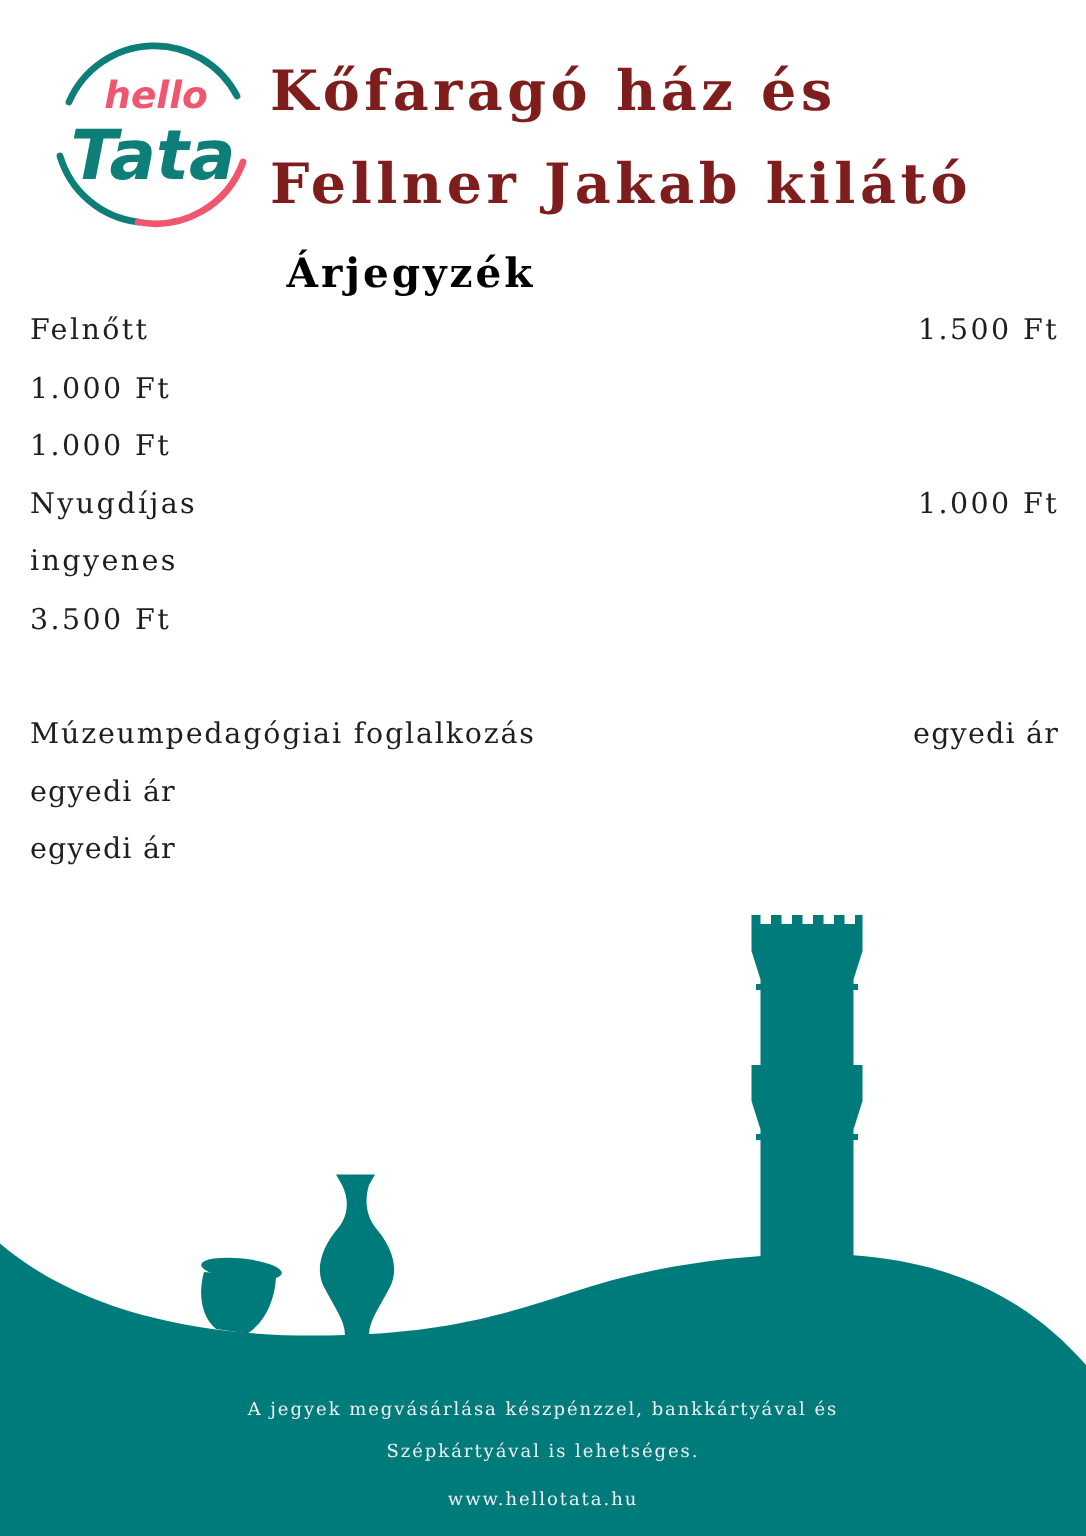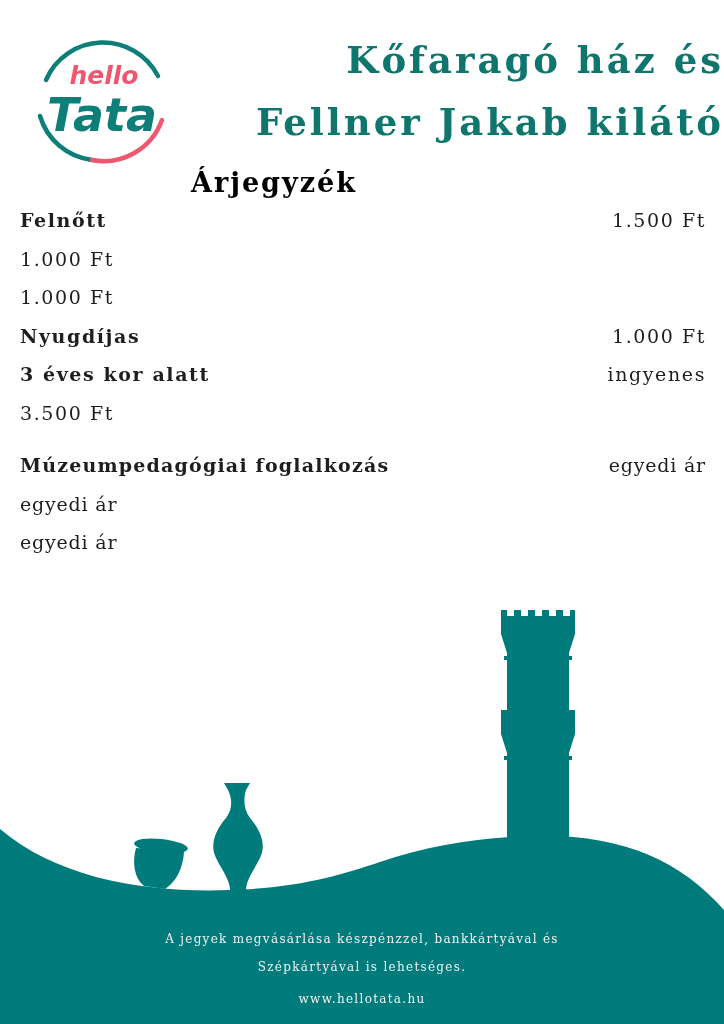--- a/index.html
+++ b/index.html
@@ -2,40 +2,40 @@
 <html><head>
   <meta charset="utf-8">
   <style>
     html, body { margin: 0; padding: 0; }
     body {
       width: 724px; height: 1024px; position: relative; overflow: hidden;
       background: #ffffff;
       font-family: "DejaVu Serif", "Liberation Serif", serif;
       color: #1a1a1a;
     }
-    .logo { position: absolute; left: 30px; top: 28px; width: 142px; height: 142px; }
+    .logo { position: absolute; left: 30px; top: 16px; width: 142px; height: 142px; }
     .title {
-      position: absolute; left: 180px; width: 544px; text-align: right;
-      font-family: "DejaVu Serif", serif; font-weight: bold; color: #0f766e;
+      position: absolute; left: 180px; width: 544px; text-align: left;
+      font-family: "DejaVu Serif", serif; font-weight: bold; color: #7f1d1d;
       letter-spacing: 3px; margin: 0;
     }
     .title.l1 { top: 38px; font-size: 37px; }
     .title.l2 { top: 100px; font-size: 37px; }
     .subtitle {
       position: absolute; left: 180px; width: 544px; text-align: left;
       top: 156px; font-size: 27px; font-weight: bold; letter-spacing: 2px; margin: 11px; color:#000;
     }
     .price-list { position: absolute; left: 20px; right: 18px; top: 209px; }
     .row {
       display: flex; justify-content: space-between; align-items: baseline;
       height: 38.6px; font-size: 19px; letter-spacing: 1.6px; color: #1e1e1e;
     }
-    .row .label { font-family: "DejaVu Serif", serif; font-weight: bold; }
+    .row .label { font-family: "DejaVu Serif", serif; }
     .row .price { text-align: center; white-space: nowrap; }
-    .price-list.second { top: 454px; }
+    .price-list.second { top: 478px; }
     .price-list.second .row { letter-spacing: 1.2px; }
     .price-list.second .price { letter-spacing: 0.8px; }
     .scene { position: absolute; left: 0; top: 600px; width: 724px; height: 424px; }
     .footer {
       position: absolute; left: 0; width: 724px; text-align: center; color: #f2f2f2;
       font-size: 12px; letter-spacing: 1.3px;
     }
     .footer.f1 { top: 932px; }
     .footer.f2 { top: 960px; }
     .footer.f3 { top: 992px; }
@@ -66,21 +66,20 @@
     <span class="price">1.000 Ft</span>
   </div>
   <div class="row">
     <span class="price">1.000 Ft</span>
   </div>
   <div class="row">
     <span class="label">Nyugdíjas</span>
     <span class="price">1.000 Ft</span>
   </div>
   <div class="row">
-    <span class="label">3 éves kor alatt</span>
     <span class="price">ingyenes</span>
   </div>
   <div class="row">
     <span class="price">3.500 Ft</span>
   </div>
 </div>
 
 <div class="price-list second">
   <div class="row">
     <span class="label">Múzeumpedagógiai foglalkozás</span>

